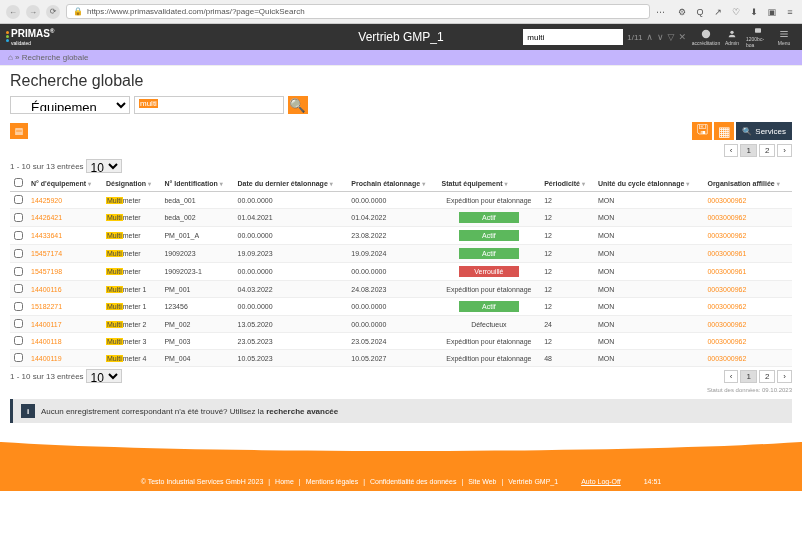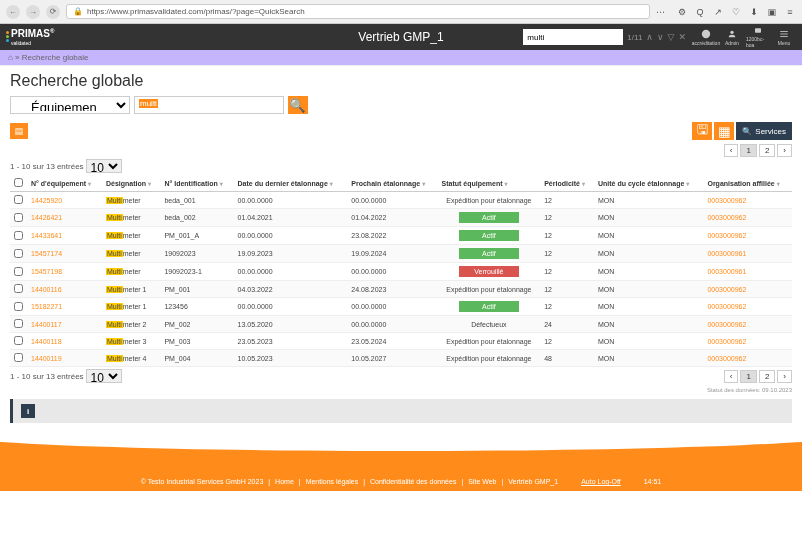--- a/index.html
+++ b/index.html
@@ -322,20 +322,21 @@
       <span class="pg-btn">‹</span>
       <span class="pg-btn active">1</span>
       <span class="pg-btn">2</span>
       <span class="pg-btn">›</span>
     </div>
   </div>
   <div class="status-date">Statut des données: 09.10.2023</div>
 
   <div class="info-banner">
     <span class="ico">i</span>
+    <span><span>Aucun enregistrement correspondant n'a été trouvé? Utilisez la </span><b>recherche avancée</b></span>
   </div>
 </div>
 
 <div class="footer">
   <div class="footer-curve">
     <div class="footer-content" id="footer-content">
         <span>© Testo Industrial Services GmbH 2023</span>
         <span class="sep">|</span>
         <a>Home</a>
         <span class="sep">|</span>

